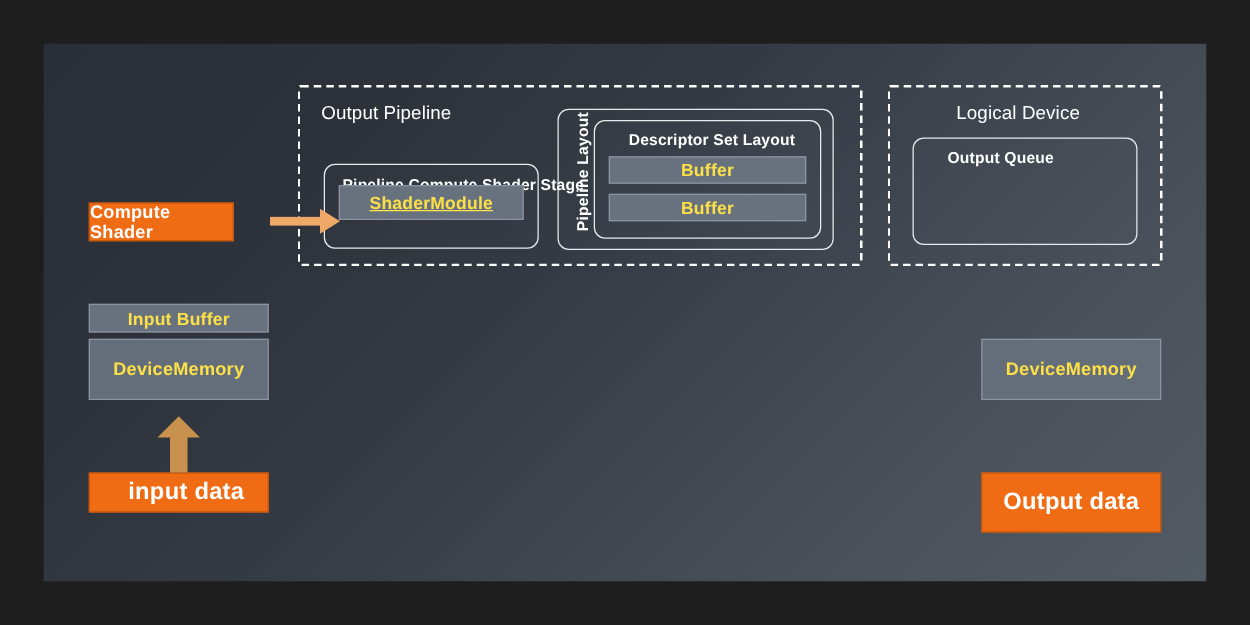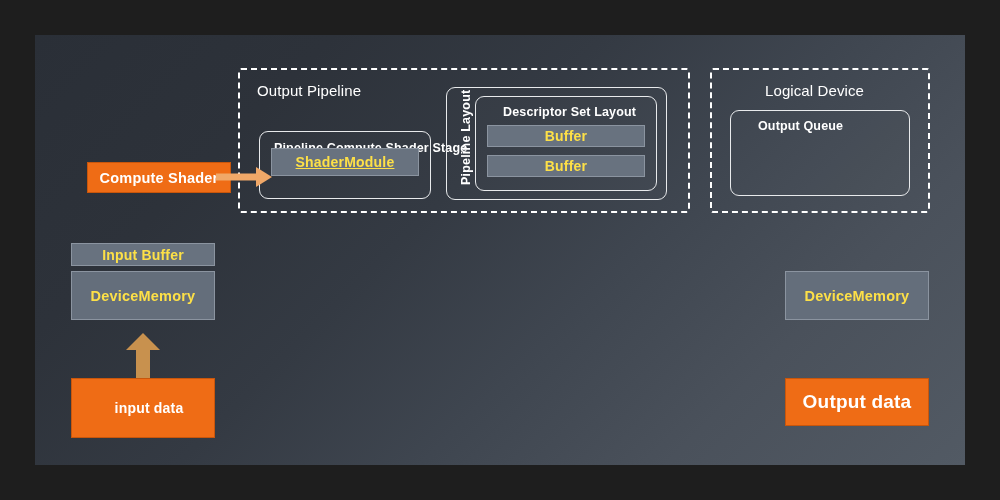--- a/index.html
+++ b/index.html
@@ -145,27 +145,27 @@
     <div class="solid-title" style="left:452px; top:70px;">Descriptor Set Layout</div>
     <div class="chip" style="left:452px; top:90px; width:158px; height:22px; font-size:14px;">Buffer</div>
     <div class="chip" style="left:452px; top:120px; width:158px; height:22px; font-size:14px;">Buffer</div>
 
     <div class="node dashed-group" style="left:675px; top:33px; width:220px; height:145px;"></div>
     <div class="group-title" style="left:694px; top:47px;margin-left:36px;">Logical Device</div>
 
     <div class="node solid-group" style="left:695px; top:75px; width:180px; height:86px;"></div>
     <div class="solid-title" style="left:707px; top:84px;">Output Queue</div>
 
-    <div class="orange" style="left:52px; top:127px; width:144px; height:31px; font-size:14.5px;">Compute Shader</div>
+    <div class="orange" style="left:36px; top:127px; width:116px; height:31px; font-size:14.5px;">Compute Shader</div>
 
     <div class="chip" style="left:36px; top:208px; width:144px; height:23px; font-size:14px;">Input Buffer</div>
 
     <div class="chip soft" style="left:36px; top:236px; width:144px; height:49px; font-size:14.5px;">DeviceMemory</div>
 
-    <div class="orange" style="left:36px; top:343px; width:144px; height:60px; font-size:14px;padding-left:12px;">input data</div>
+    <div class="orange" style="left:36px; top:343px; width:144px; height:32px; font-size:19px;padding-left:12px;">input data</div>
 
 
     <div class="chip soft" style="left:750px; top:236px; width:144px; height:49px; font-size:14.5px;">DeviceMemory</div>
 
     <div class="orange" style="left:750px; top:343px; width:144px; height:48px; font-size:19px;">Output data</div>
 
   </div>
 
   <svg id="arrows" viewBox="0 0 1000 500">
 

